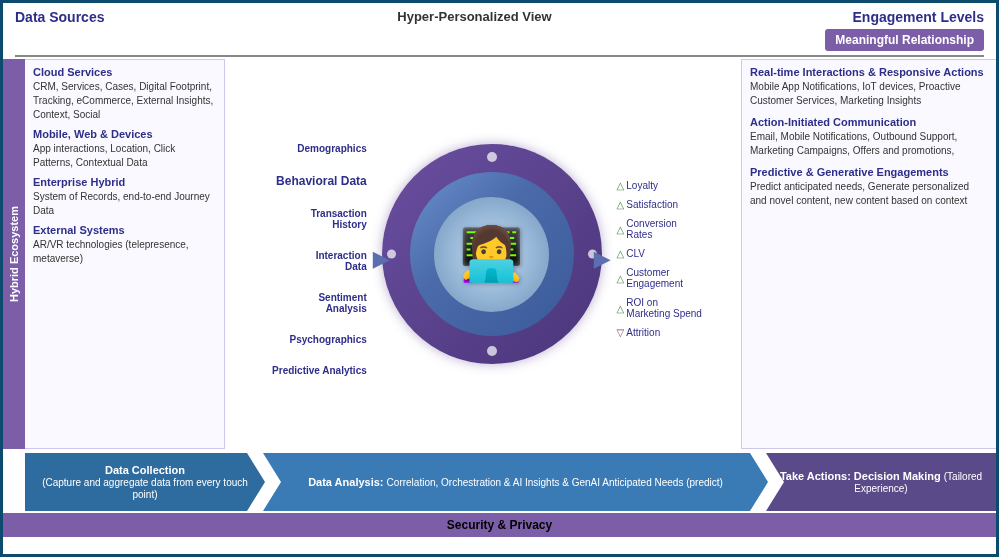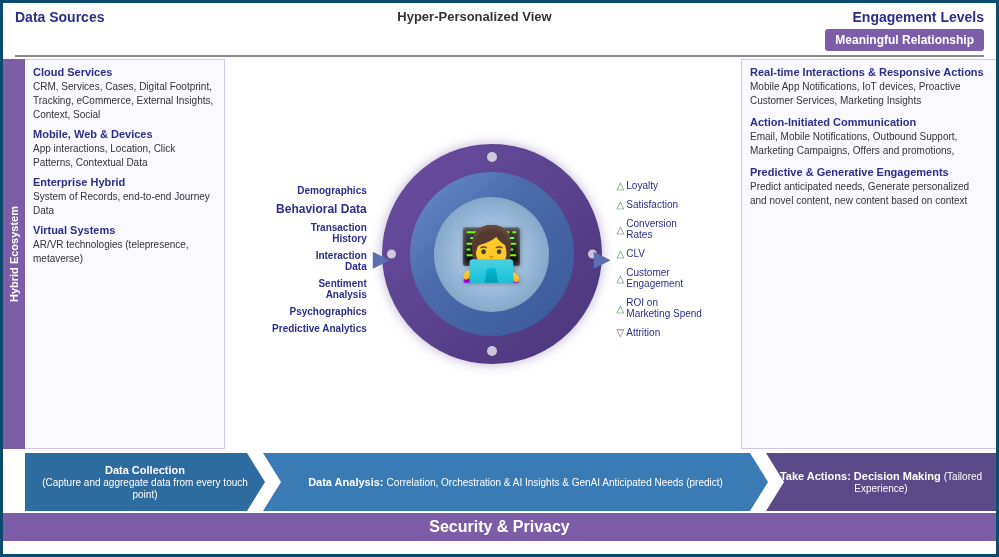--- a/index.html
+++ b/index.html
@@ -169,23 +169,23 @@
 
     .bottom-segment-3 {
       background: #5b4a8a;
       width: 230px;
       clip-path: polygon(0 0, 100% 0, 100% 100%, 0 100%, 18px 50%);
     }
 
     
     .security-bar {
       background: #7b5ea7;
-      color: #ffffff;
+      color: #000000;
       text-align: center;
-      font-size: 16px;
+      font-size: 12px;
       font-weight: bold;
       padding: 5px;
       margin: 0 0;
     }
 
     
     .center-content {
       display: flex;
       width: 100%;
       height: 100%;
@@ -266,29 +266,29 @@
         </div>
         <div>
           <div class="section-title">Mobile, Web &amp; Devices</div>
           <div class="section-text">App interactions, Location, Click Patterns, Contextual Data</div>
         </div>
         <div>
           <div class="section-title">Enterprise Hybrid</div>
           <div class="section-text">System of Records, end-to-end Journey Data</div>
         </div>
         <div>
-          <div class="section-title">Virtual Systems</div>
+          <div class="section-title">External Systems</div>
           <div class="section-text">AR/VR technologies (telepresence, metaverse)</div>
         </div>
       </div>
 
       <div class="center-panel">
         <div class="center-content">
 
-          <div style="display:flex; flex-direction:column; gap:6px; margin-right:6px; margin-top:10px;">
+          <div style="display:flex; flex-direction:column; gap:20px; margin-right:6px; margin-top:10px;">
             <div style="font-size:10px; font-weight:bold; color:#2e2e8a; text-align:right;">Demographics</div>
             <div style="font-size:12px; font-weight:bold; color:#2e2e8a; text-align:right;">Behavioral Data</div>
             <div style="font-size:10px; font-weight:bold; color:#2e2e8a; text-align:right;">Transaction<br>History</div>
             <div style="font-size:10px; font-weight:bold; color:#2e2e8a; text-align:right;">Interaction<br>Data</div>
             <div style="font-size:10px; font-weight:bold; color:#2e2e8a; text-align:right;">Sentiment<br>Analysis</div>
             <div style="font-size:10px; font-weight:bold; color:#2e2e8a; text-align:right;">Psychographics</div>
             <div style="font-size:10px; font-weight:bold; color:#2e2e8a; text-align:right;padding-left:8px;">Predictive Analytics</div>
           </div>
 
           <div style="font-size:22px; color:#5b6eb0; margin-right:-8px; z-index:2; margin-top:10px;">▶</div>

